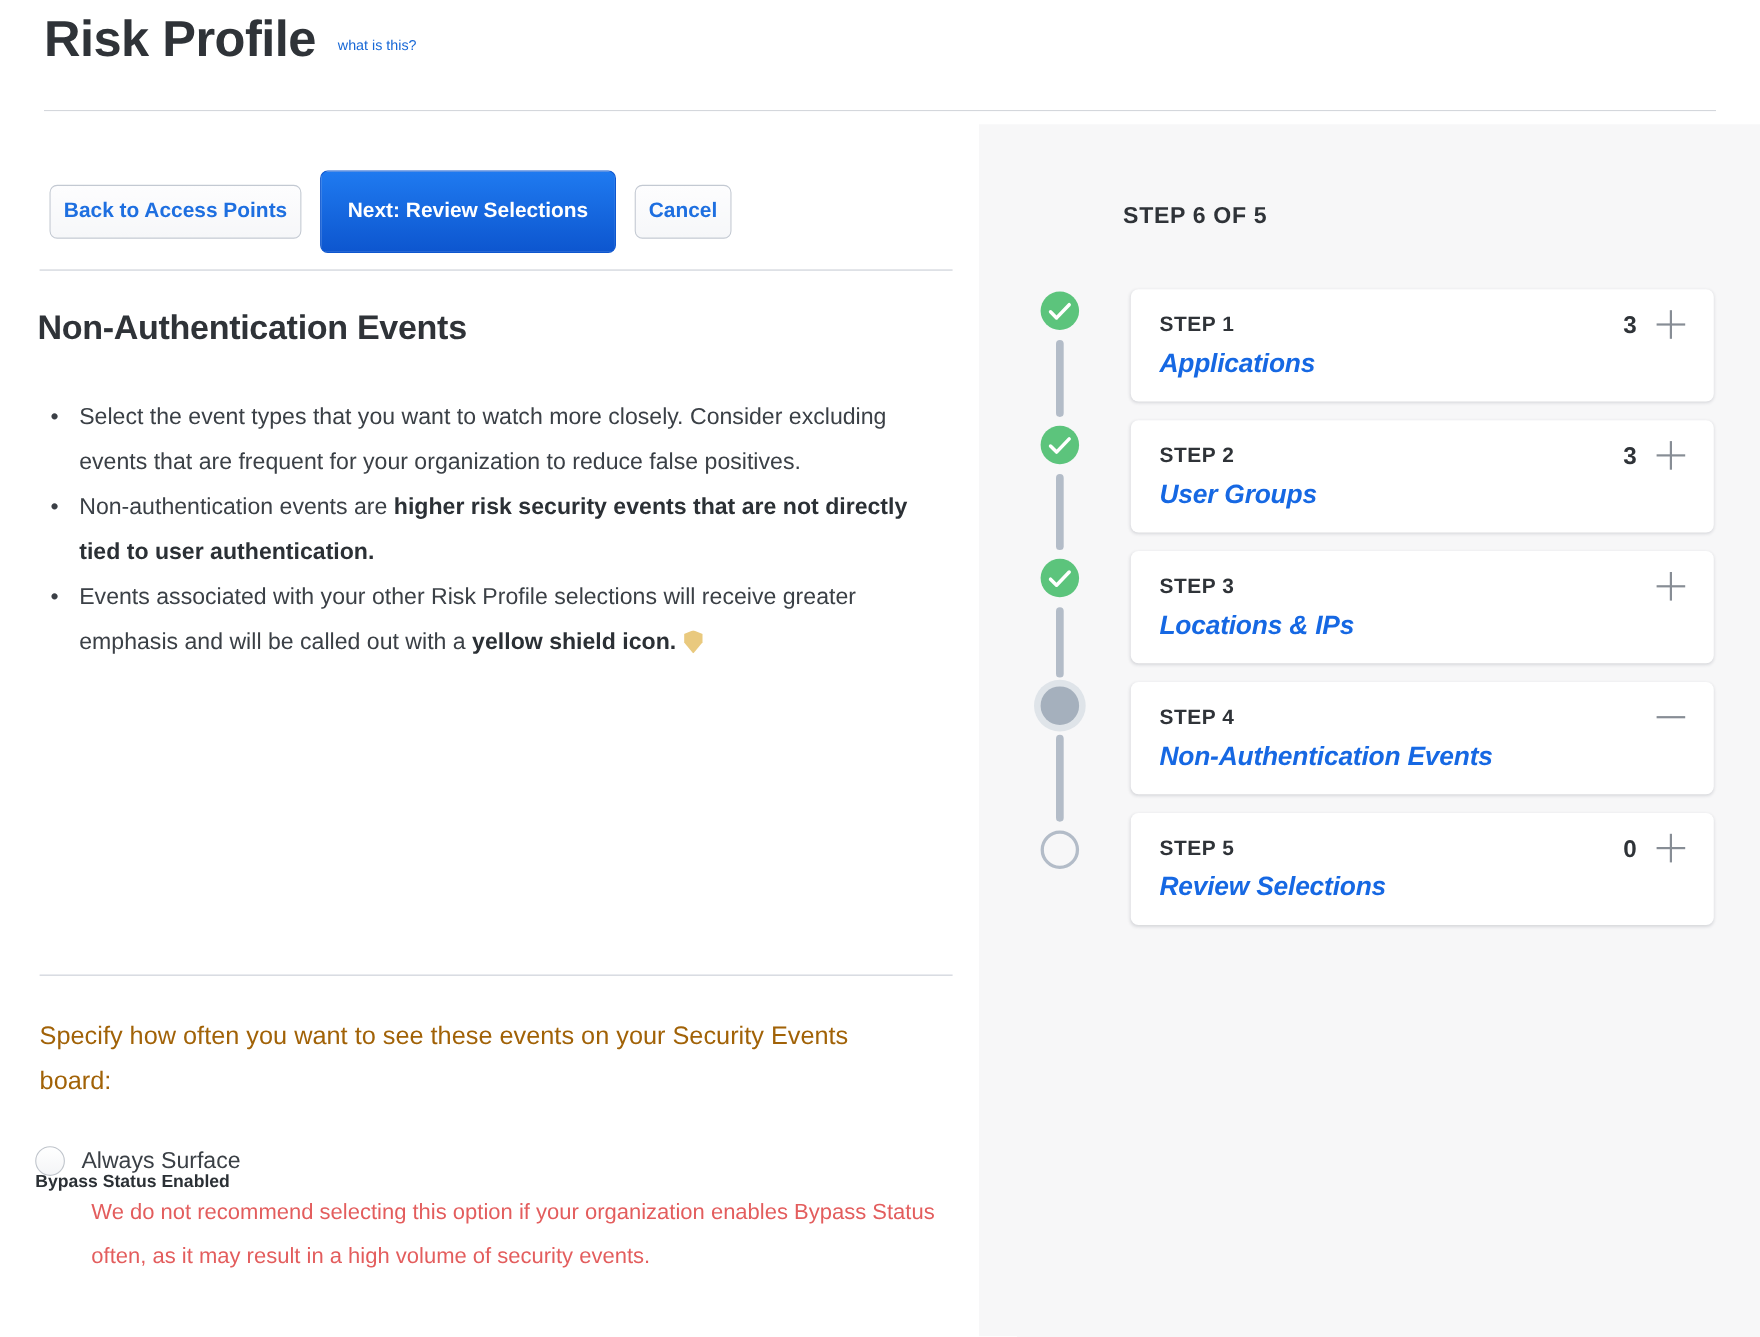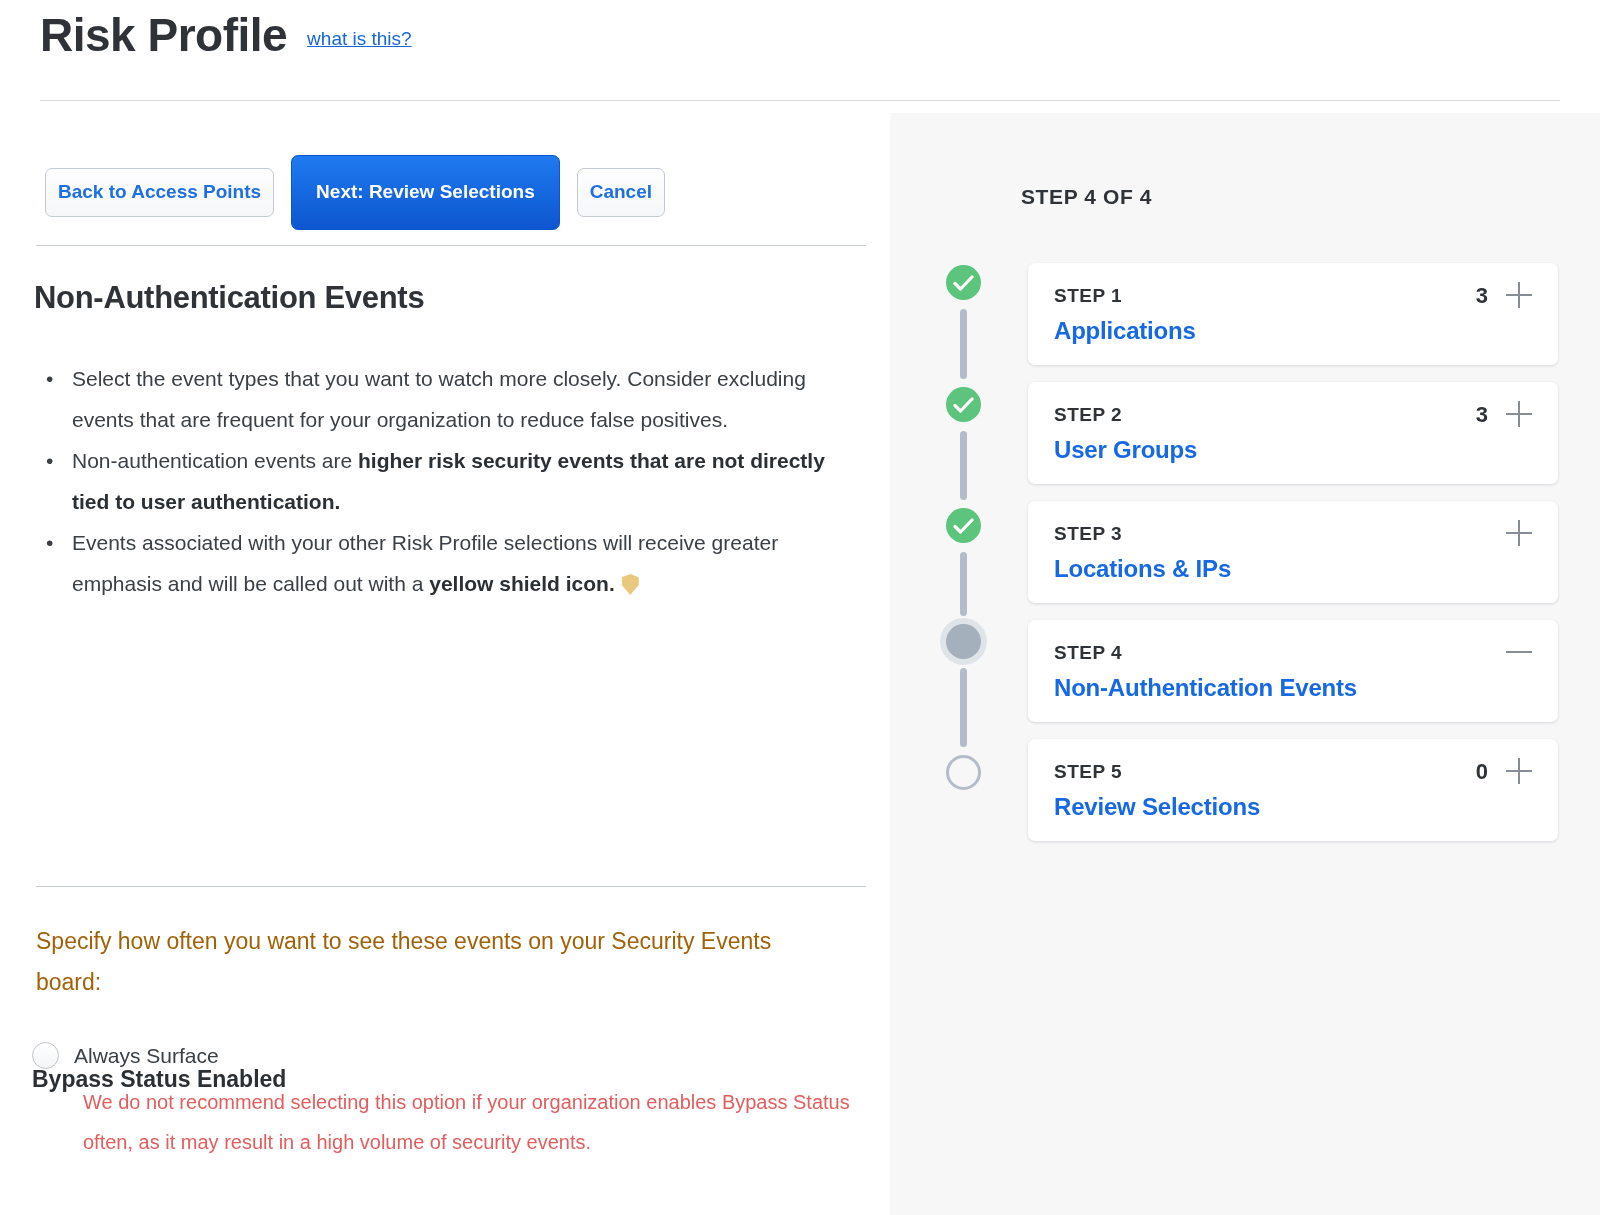--- a/index.html
+++ b/index.html
@@ -14,21 +14,21 @@
 
   #page { position: relative; width: 1600px; height: 861px; background:#fff; }
 
   
   .header { position: absolute; left: 40px; top: 10px; display: flex; align-items: baseline; gap: 20px; }
   .page-title {
     font-size: 46px; font-weight: bold; letter-spacing: -0.5px;
     color: #2f3338; line-height: 1.1; margin: 0;
   }
   .what-is-this {
-    font-size: 19px; color: #1667d6; text-decoration: underline;
+    font-size: 13px; color: #1667d6; 
     cursor: pointer; position: relative; top: -6px;
   }
   .header-rule {
     position: absolute; left: 40px; top: 100px; width: 1520px;
     height: 1px; background: #d4d7dc;
   }
 
   
   .left-col { position: absolute; left: 0; top: 113px; width: 890px; height: 1102px; background:#fff; }
 
@@ -78,21 +78,21 @@
 
   .mid-rule { position: absolute; left: 36px; top: 773px; width: 830px; height: 1px; background: #c9ced6; }
 
   .specify-text {
     position: absolute; left: 36px; top: 808px; width: 770px;
     font-size: 23px; line-height: 41px; color: #a16207;
   }
 
   .bypass-title {
     position: absolute; left: 32px; top: 917px;
-    font-size: 23px; font-weight: bold; color: #2b3035; margin-top: 36px;
+    font-size: 16px; font-weight: bold; color: #2b3035; margin-top: 36px;
   }
 
   .radio-group { position: absolute; left: 32px; top: 928px; width: 840px; }
   .radio-row { display: flex; align-items: flex-start; gap: 15px; }
   .radio {
     width: 27px; height: 27px; border-radius: 50%;
     border: 1px solid #bfc4cb;
     background: linear-gradient(#ffffff, #f4f5f7);
     flex: 0 0 auto; cursor: pointer; position: relative;
     margin-top: 1px;
@@ -143,20 +143,21 @@
   .pm-icon { position: relative; width: 26px; height: 26px; margin-top: -3px; cursor: pointer; }
   .pm-icon::before {
     content: ""; position: absolute; left: 0; top: 12px; width: 26px; height: 2px; background: #878d95;
   }
   .pm-icon.plus::after {
     content: ""; position: absolute; left: 12px; top: 0; width: 2px; height: 26px; background: #878d95;
   }
   .step-name {
     margin-top: 10px; font-size: 24px; font-weight: bold; color: #1668e3;
     letter-spacing: -0.2px;
+    font-style: italic;
   }
 </style>
 </head>
 <body>
 
 <div id="page">
 
   <div class="header">
     <h1 class="page-title">Risk Profile</h1>
     <a class="what-is-this">what is this?</a>
@@ -192,21 +193,21 @@
           <div class="radio-row">
             <div class="radio"></div>
             <div class="radio-label">Always Surface</div>
           </div>
           <div class="radio-warning">We do not recommend selecting this option if your organization enables Bypass Status often, as it may result in a high volume of security events.</div>
         </div>
       </div>
   </div>
 
   <div class="sidebar">
-    <div class="step-of">STEP 4 OF 4</div>
+    <div class="step-of">STEP 6 OF 5</div>
     <div class="timeline" id="timeline">
         <div class="tl-line" style="top: 44px; height: 70px;"></div>
         <div class="tl-line" style="top: 166px; height: 69px;"></div>
         <div class="tl-line" style="top: 287px; height: 64px;"></div>
         <div class="tl-line" style="top: 403px; height: 79px;"></div>
         <div class="tl-node done" style="top: 0px;">
           <svg width="21" height="18" viewBox="0 0 21 18">
             <path d="M2 9.5 L7.5 15 L19 3" stroke="#ffffff" stroke-width="3.2" fill="none" stroke-linecap="round" stroke-linejoin="round"></path>
           </svg>
         </div>

